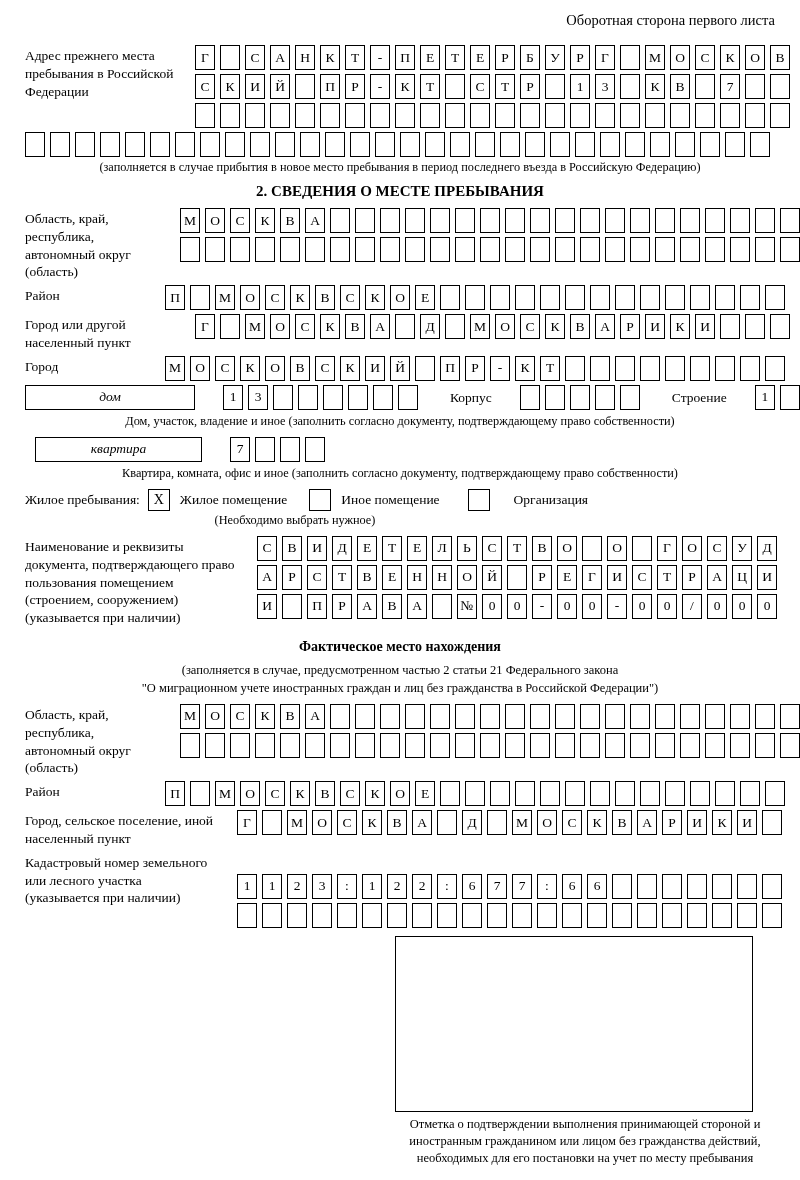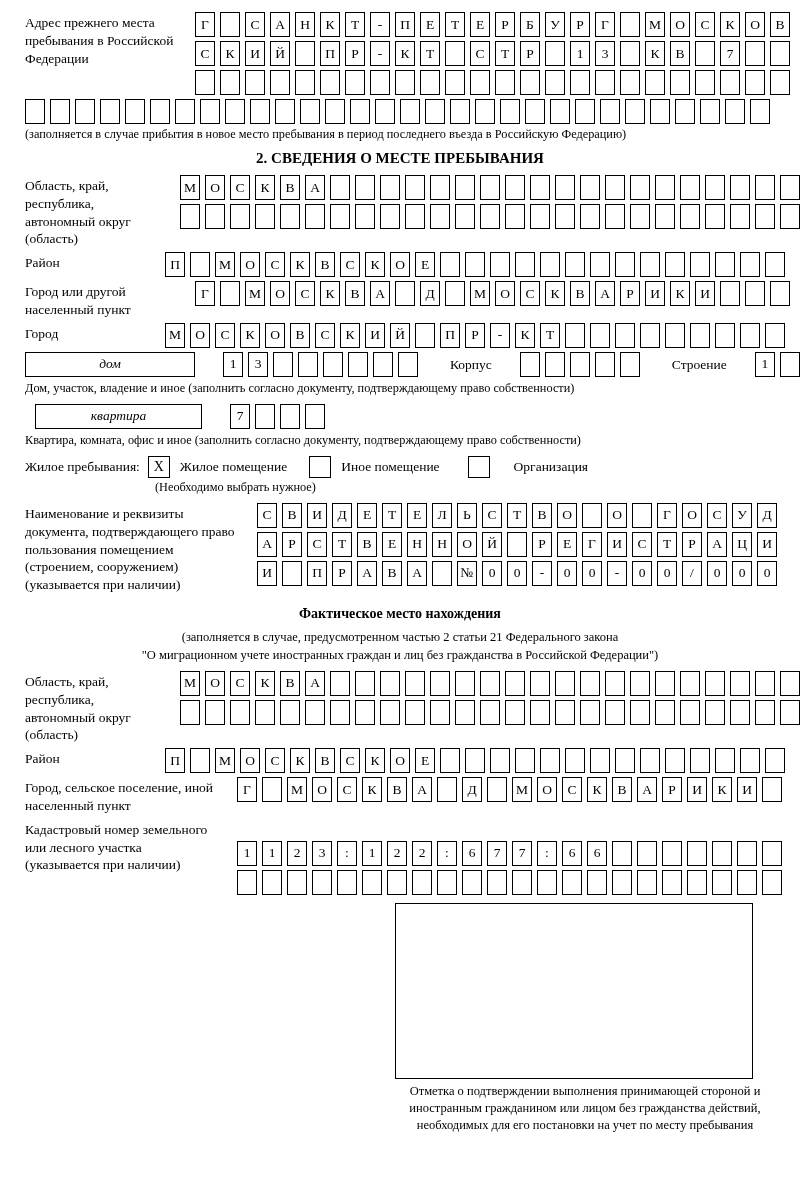--- a/index.html
+++ b/index.html
@@ -8,39 +8,40 @@
   .page{box-sizing:border-box;width:800px;height:1180px;padding:12px 25px 0 25px;}
   .note{text-align:right;font-size:14.5px;margin-bottom:16px;}
   .frow{display:flex;align-items:flex-start;margin-bottom:4px;gap:20px;}
   .flabel{font-size:13.5px;line-height:1.32;flex:0 0 auto;padding-top:2px;}
   .w150{width:150px;} .w130{width:135px;} .w120{width:120px;}
   .w190{width:192px;} .w210{width:212px;}
   .rows{display:flex;flex-direction:column;gap:4px;}
   .cells{display:flex;gap:5px;}
   .cell{box-sizing:border-box;flex:0 0 auto;width:20px;height:25px;border:1.6px solid #000;
         display:flex;align-items:center;justify-content:center;font-size:13.5px;}
-  .caption{font-size:12.3px;text-align:left;margin:2px 0 8px 0;font-family:Liberation Serif, serif;}
+  .caption{font-size:12.3px;text-align:center;margin:2px 0 8px 0;font-family:Liberation Serif, serif;}
   .sec-title{font-size:15px;font-weight:bold;text-align:center;margin:8px 0 8px 0;}
   .sub{font-size:12.5px;text-align:center;margin:0 0 3px 0;}
   .namedbox{box-sizing:border-box;border:1.6px solid #000;height:25px;flex:0 0 auto;
         display:flex;align-items:center;justify-content:center;font-size:13.5px;font-style:italic;}
   .inline-lbl{font-size:13.5px;line-height:25px;flex:0 0 auto;}
   .stay{display:flex;align-items:center;font-size:13.5px;margin:6px 0 2px 0;}
   .chk{box-sizing:border-box;width:22px;height:22px;border:1.6px solid #000;flex:0 0 auto;
        display:flex;align-items:center;justify-content:center;font-size:14px;}
-  .hint{font-size:12.3px;text-align:left;width:280px;margin:0 0 8px 130px;}
+  .hint{font-size:12.3px;text-align:center;width:280px;margin:0 0 8px 130px;}
   .mark-box{box-sizing:border-box;margin:8px 0 4px 370px;width:358px;height:176px;border:1.8px solid #000;}
   .mark-caption{margin-left:352px;width:416px;text-align:center;font-size:12.5px;line-height:1.38;}
   .mt20{margin-top:22px;}
 </style>
 </head>
 <body>
 
 <div class="page">
 
+  <div class="note">Оборотная сторона первого листа</div>
 
   <div class="frow">
     <div class="flabel w150">Адрес прежнего места пребывания в Российской Федерации</div>
     <div class="rows">
       <div class="cells">
           <span class="cell">Г</span>
           <span class="cell"></span>
           <span class="cell">С</span>
           <span class="cell">А</span>
           <span class="cell">Н</span>

